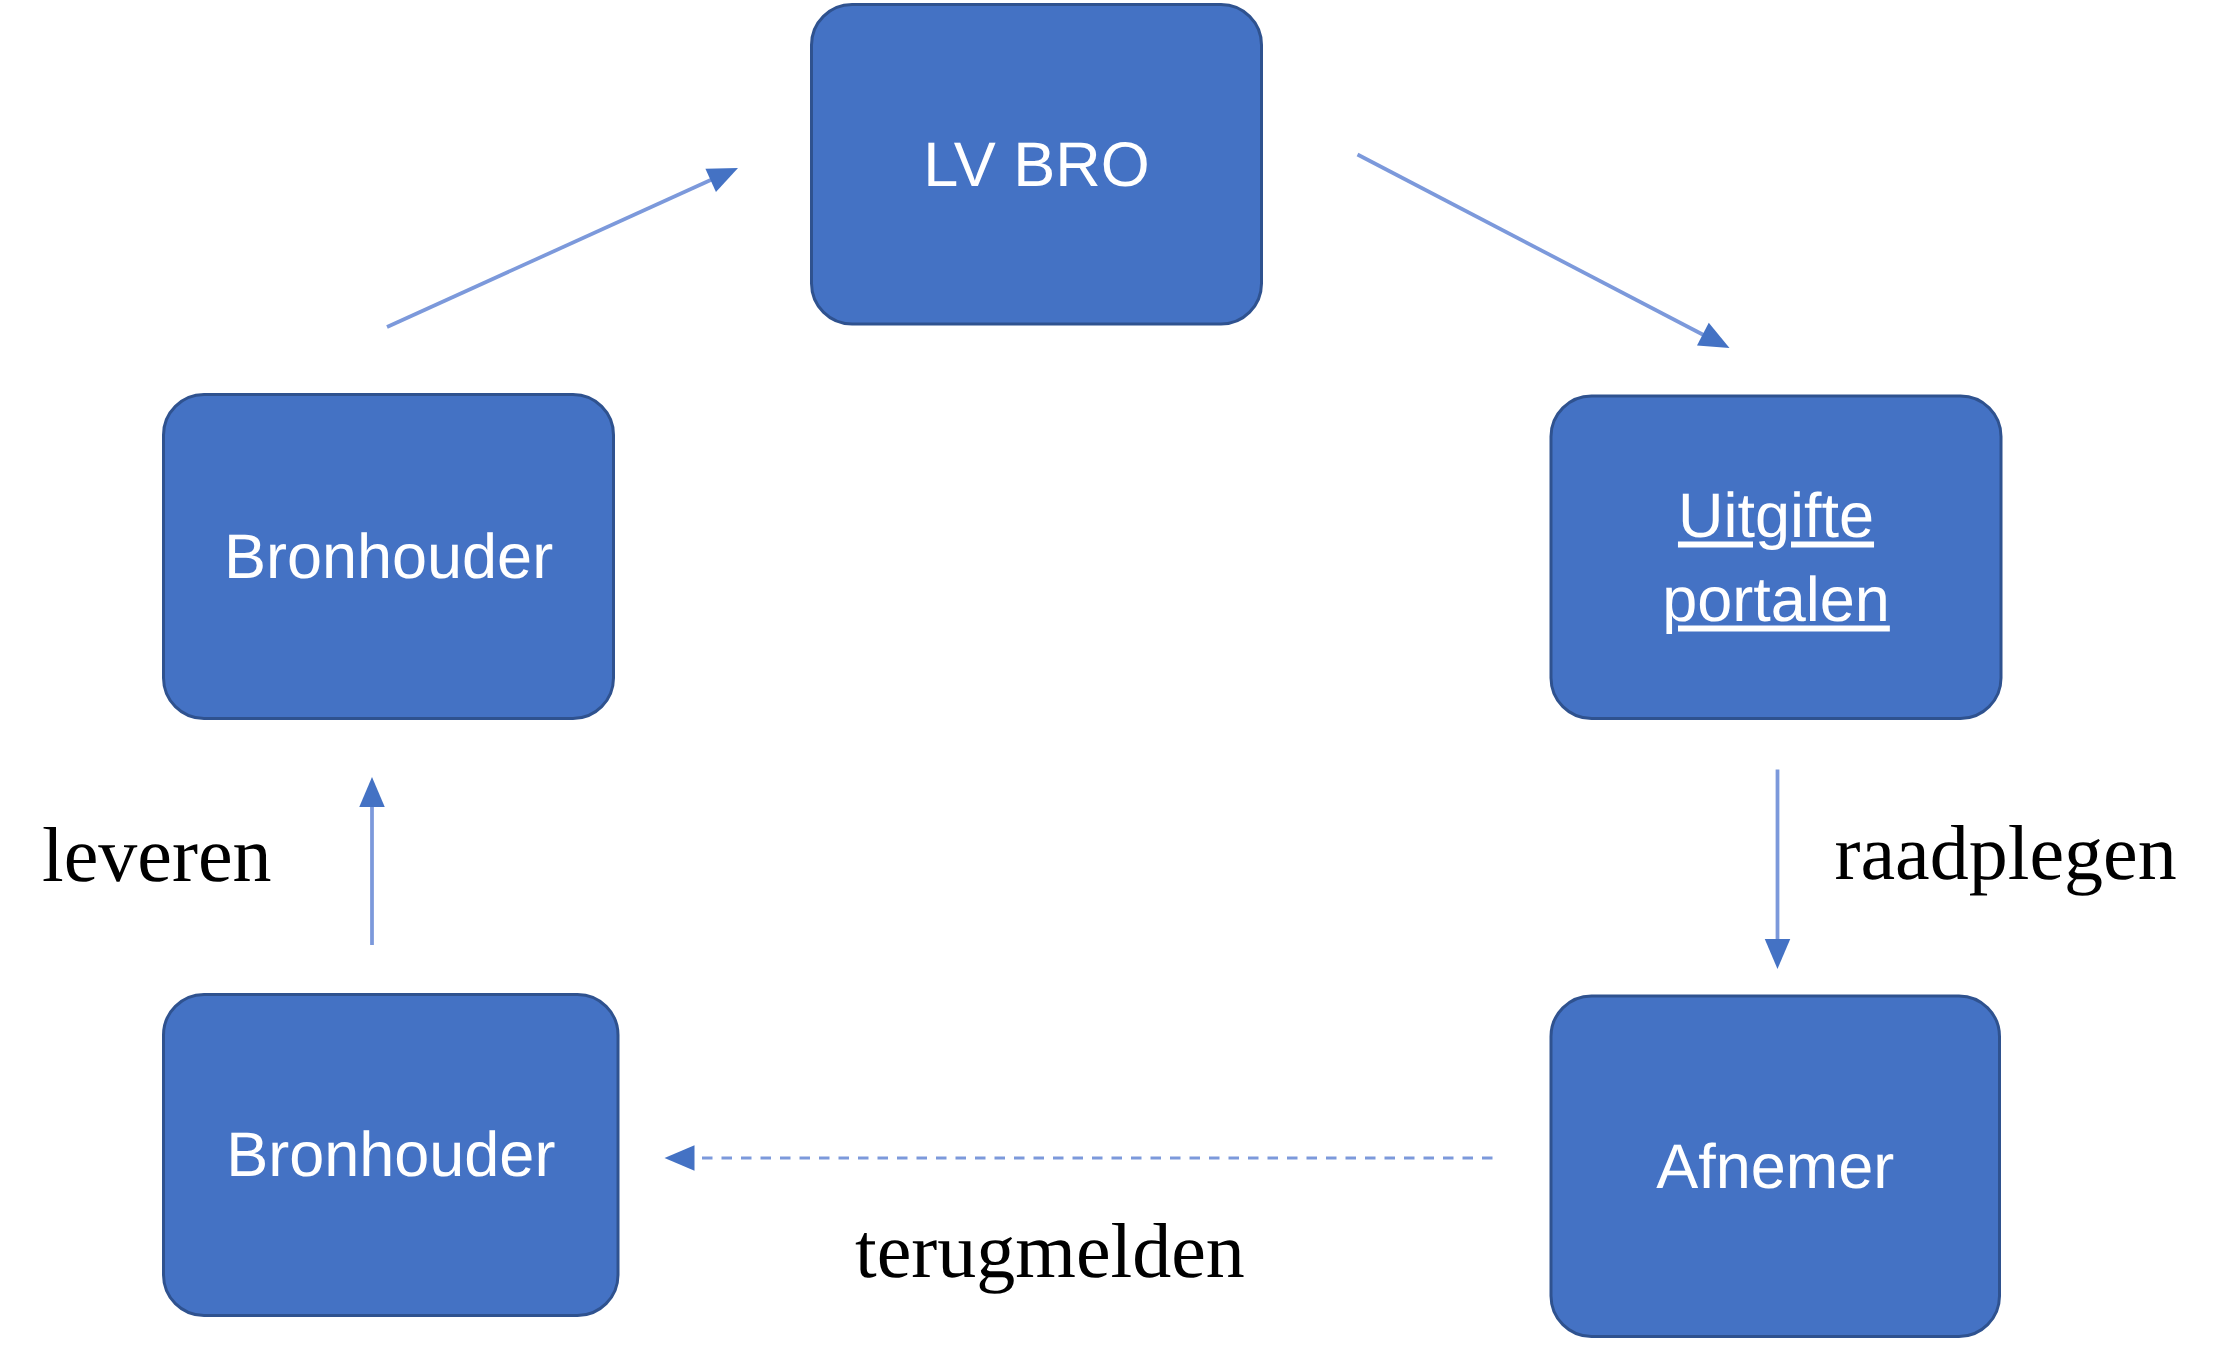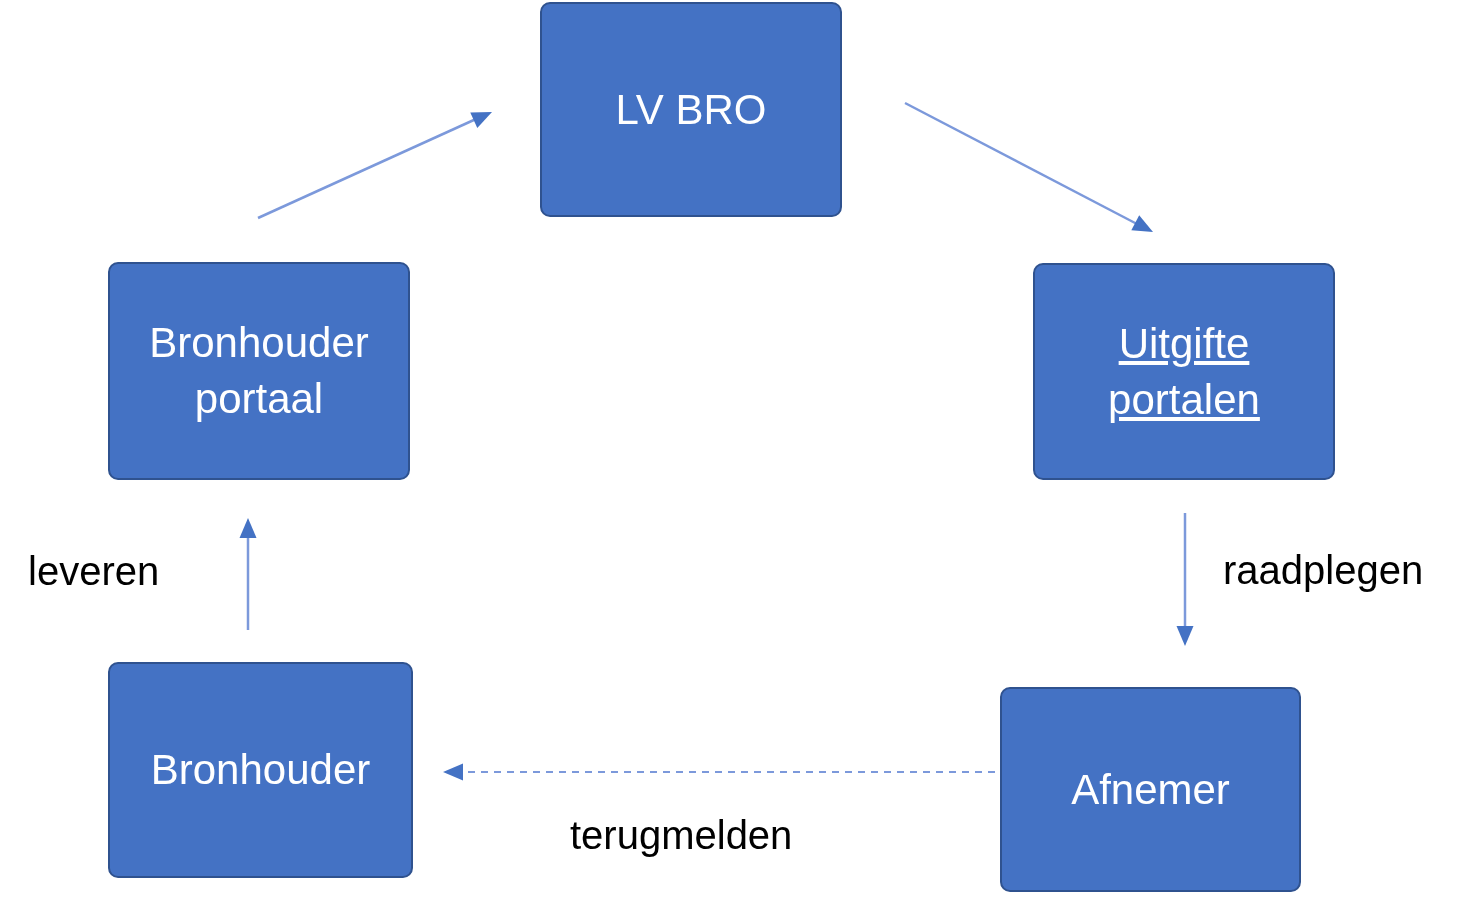--- a/index.html
+++ b/index.html
@@ -17,41 +17,42 @@
     position: relative;
     width: 1480px;
     height: 898px;
     background: #FFFFFF;
     overflow: hidden;
   }
   .node {
     position: absolute;
     background: var(--node-fill, #4472C4);
     border: 2px solid var(--node-border, #2F528F);
-    border-radius: 10px;
+    border-radius: 28px;
     color: var(--node-text, #FFFFFF);
     font-size: 42px;
     line-height: 56px;
     display: flex;
     flex-direction: column;
     align-items: center;
     justify-content: center;
     text-align: center;
   }
   .node-lv-bro            { left: 540px;  top: 2px;   width: 302px; height: 215px; }
   .node-bronhouder-portaal{ left: 108px;  top: 262px; width: 302px; height: 218px; }
   .node-uitgifte-portalen { left: 1033px; top: 263px; width: 302px; height: 217px; text-decoration: underline; }
   .node-bronhouder        { left: 108px;  top: 662px; width: 305px; height: 216px; }
-  .node-afnemer           { left: 1000px; top: 663px; width: 301px; height: 205px; margin-top: 24px; }
+  .node-afnemer           { left: 1033px; top: 663px; width: 301px; height: 229px; }
   .edge-label {
     position: absolute;
     color: var(--label-text, #000000);
-    font-size: 40px;
+    font-size: 52px;
     line-height: 46px;
     white-space: nowrap;
+    font-family: Liberation Serif, serif;
   }
   .label-leveren     { left: 28px;   top: 548px; }
   .label-raadplegen  { left: 1223px; top: 547px; }
   .label-terugmelden { left: 570px;  top: 812px; }
   svg.arrows {
     position: absolute;
     left: 0; top: 0;
     width: 1480px; height: 898px;
     pointer-events: none;
   }
@@ -91,21 +92,20 @@
       <polygon points="0,0 -20,-8.5 -20,8.5" transform="translate(248,518) rotate(-90)"></polygon>
     </g>
   </svg>
 
   <div class="node node-lv-bro">
     <span>LV BRO</span>
   </div>
 
   <div class="node node-bronhouder-portaal">
     <span>Bronhouder</span>
-    <span>portaal</span>
   </div>
 
   <div class="node node-uitgifte-portalen">
     <span>Uitgifte</span>
     <span>portalen</span>
   </div>
 
   <div class="node node-bronhouder">
     <span>Bronhouder</span>
   </div>

